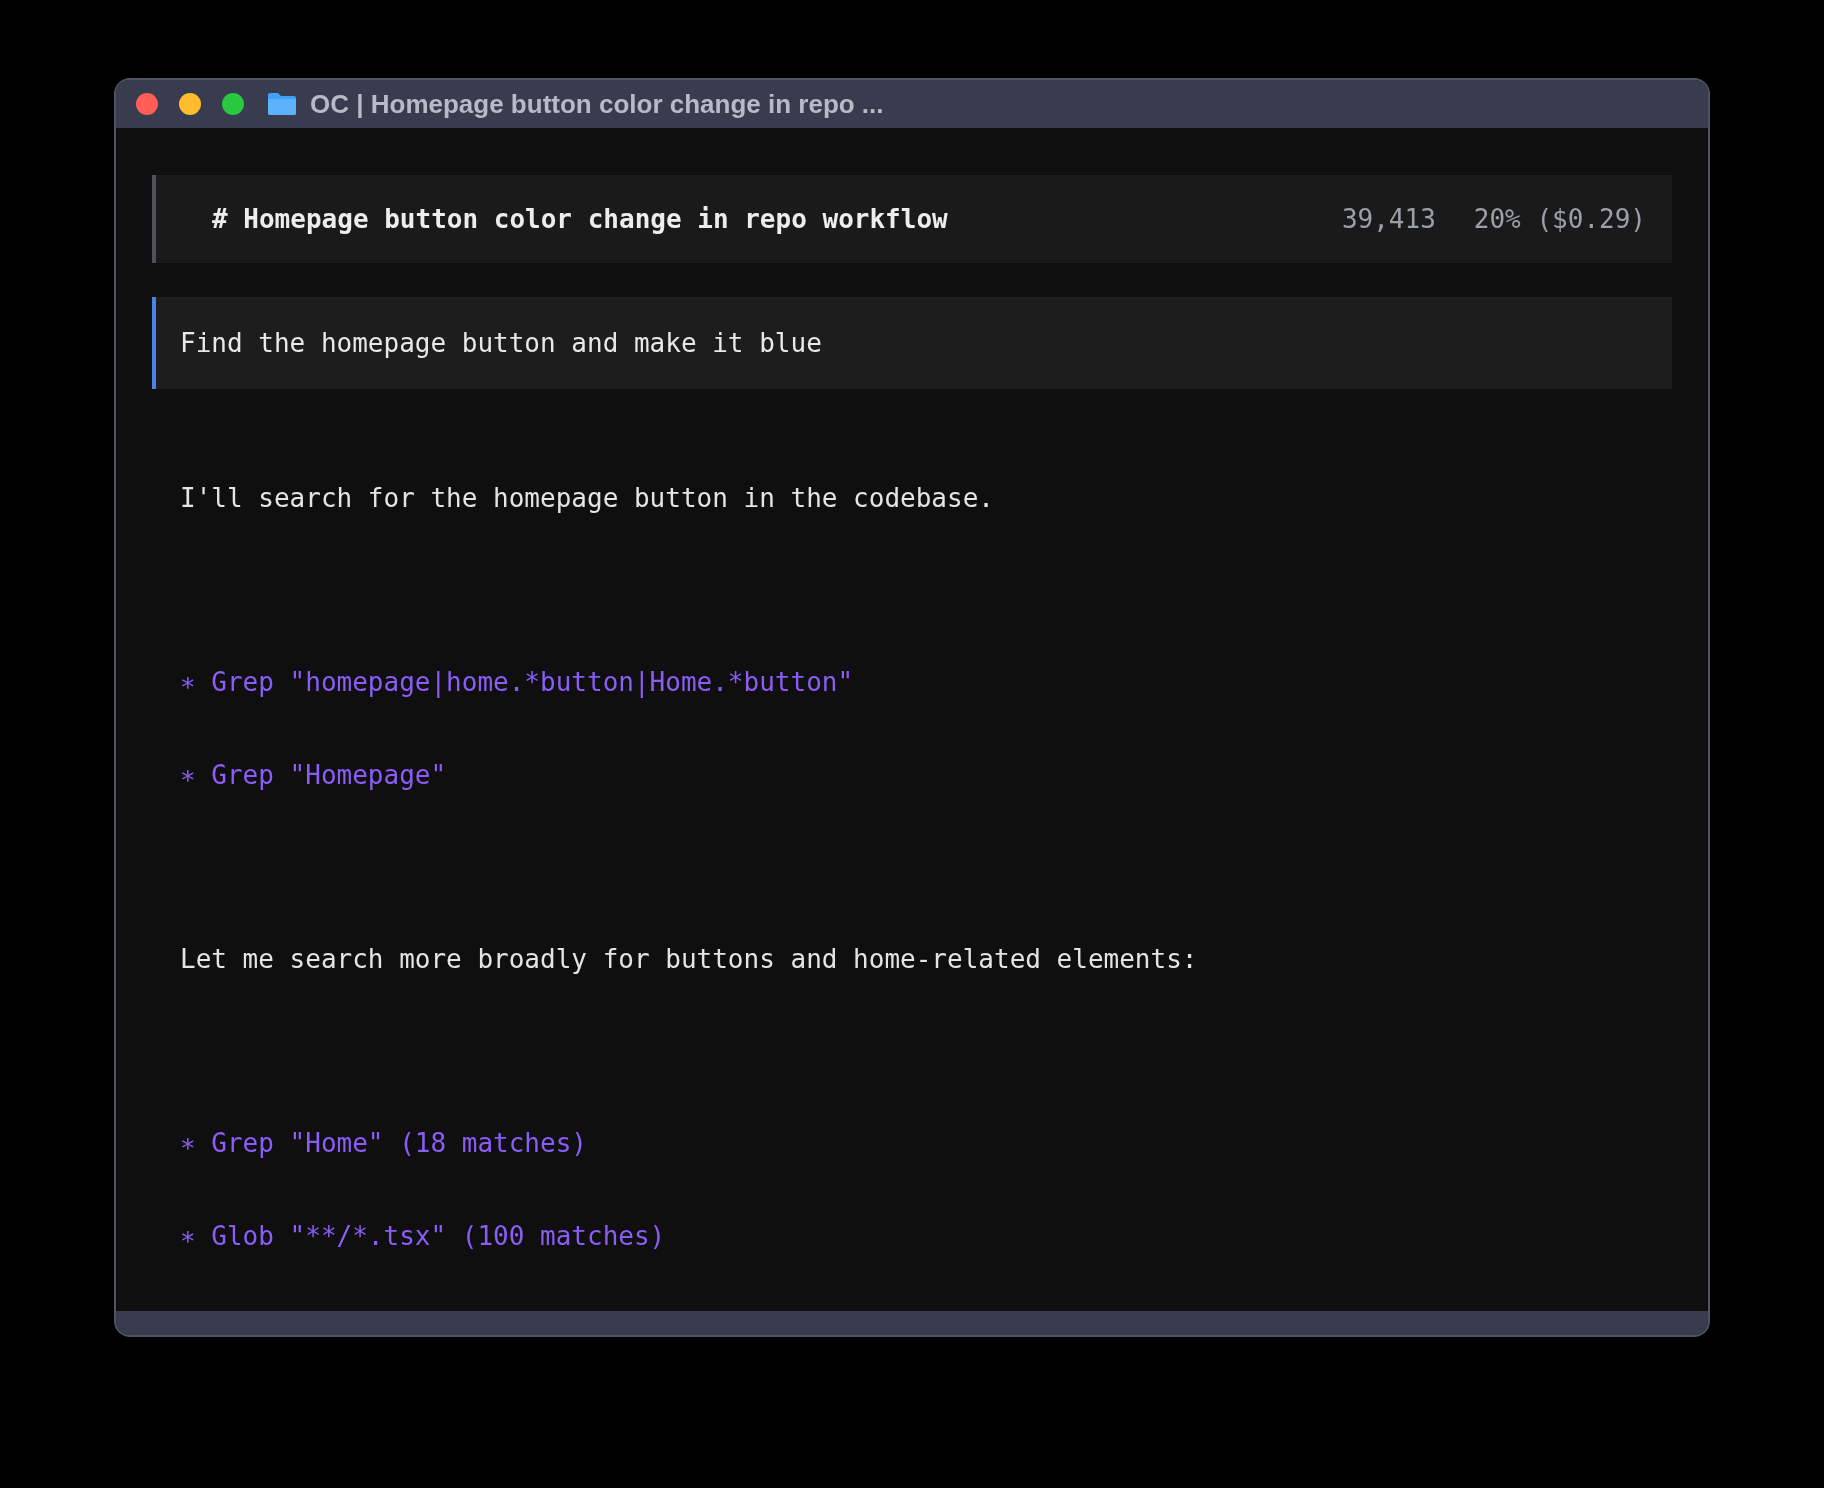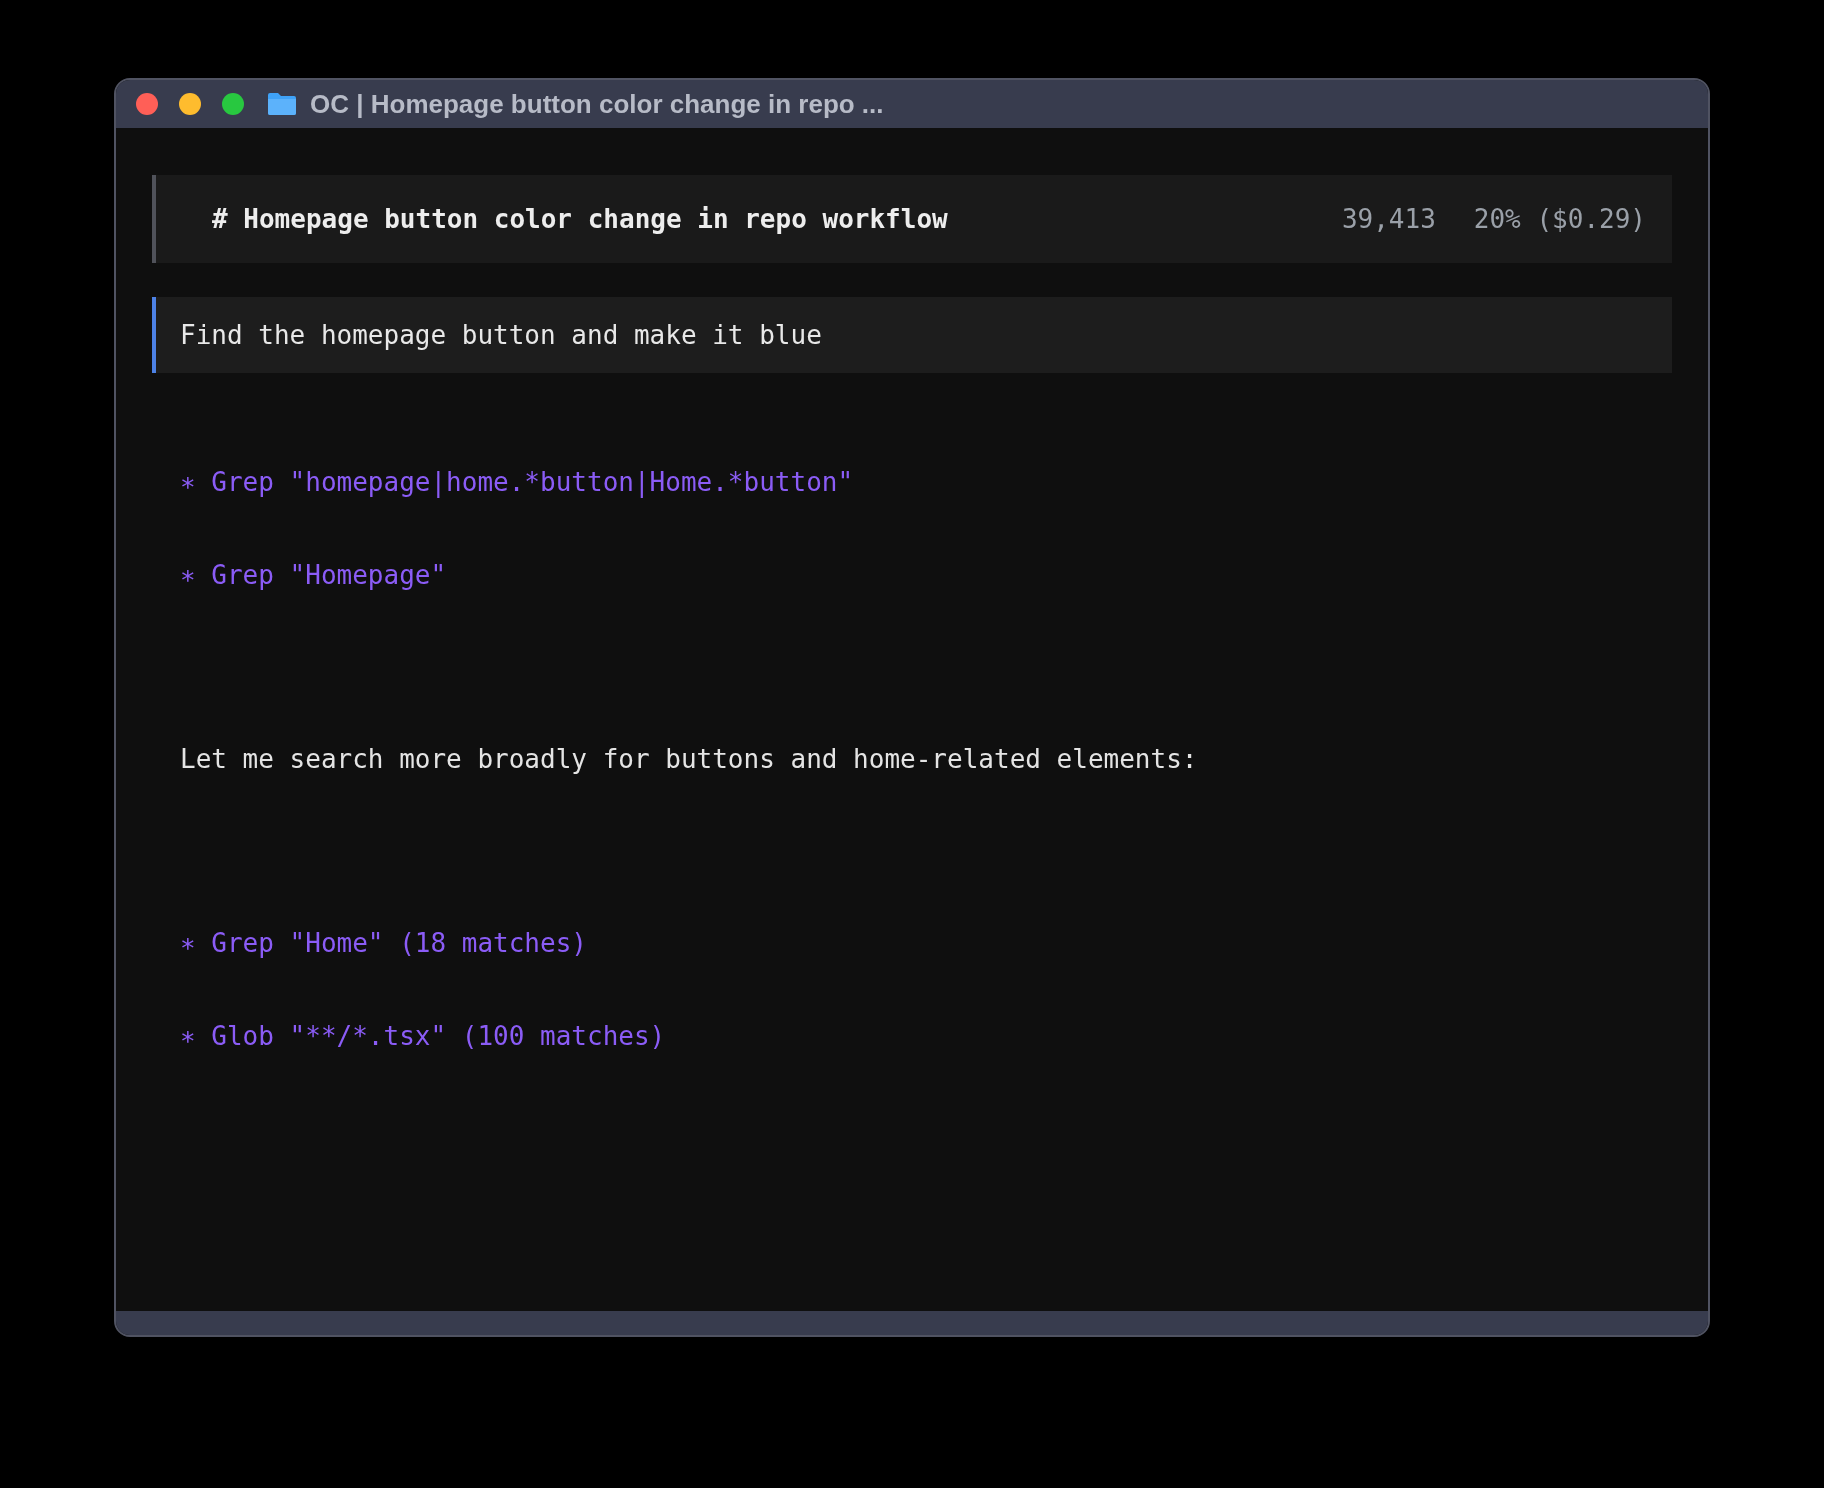--- a/index.html
+++ b/index.html
@@ -30,21 +30,21 @@
 
   .block-header {
     height:88px; background:#1a1a1a; border-left:4px solid #50525a;
     display:flex; align-items:center; justify-content:space-between;
     padding:0 26px 0 56px; margin-bottom:34px;
   }
   .header-title { color:#ededed; font-weight:bold; font-size:26px; white-space:nowrap; }
   .header-stats { display:flex; gap:38px; color:#9aa0a8; font-size:26px; white-space:nowrap; }
 
   .block-user {
-    height:76px; background:#1d1d1d; border-left:4px solid #4d82e6;
+    height:92px; background:#1d1d1d; border-left:4px solid #4d82e6;
     display:flex; align-items:center; padding-left:24px; margin-bottom:32px;
     color:#e8e8e8; font-size:26px;
   }
 
   .para { margin:0 0 29px 28px; font-size:26px; line-height:31px; white-space:pre; }
   .para.bright { color:#e4e4e4; }
   .para.dim { color:#8b5cf6; }
 
   .bottombar { flex:0 0 24px; background:#383c4e; }
 </style>
@@ -75,20 +75,23 @@
       <div class="header-stats">
         <span>39,413</span>
         <span>20% ($0.29)</span>
       </div>
     </div>
 
     <div class="block-user">
       <span>Find the homepage button and make it blue</span>
     </div>
 
+    <div class="para bright">
+      <div>I'll search for the homepage button in the codebase.</div>
+    </div>
 
     <div class="para dim">
       <div>∗ Grep "homepage|home.*button|Home.*button"</div>
       <div>∗ Grep "Homepage"</div>
     </div>
 
     <div class="para bright">
       <div>Let me search more broadly for buttons and home-related elements:</div>
     </div>
 

